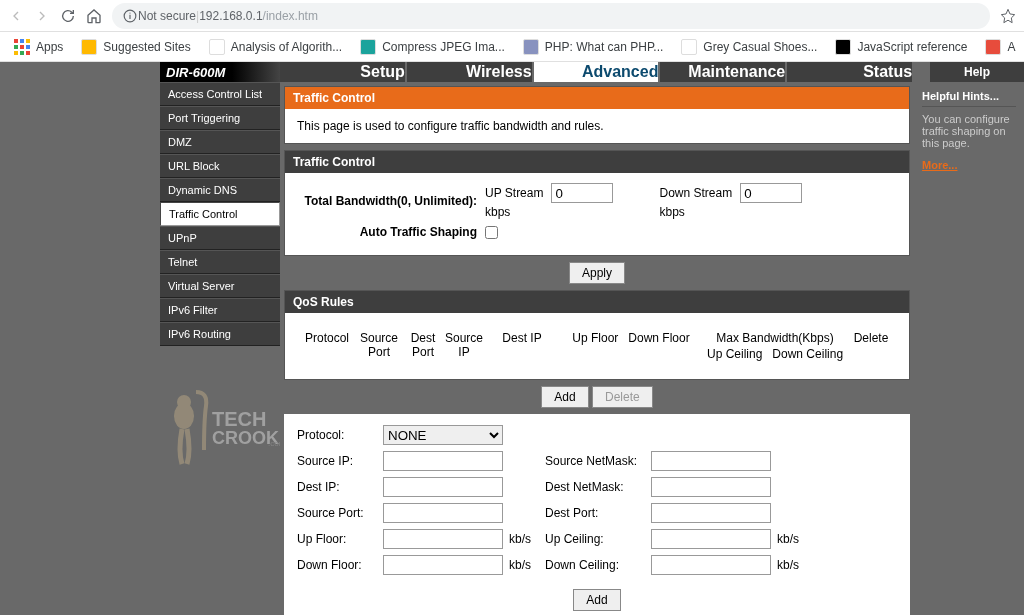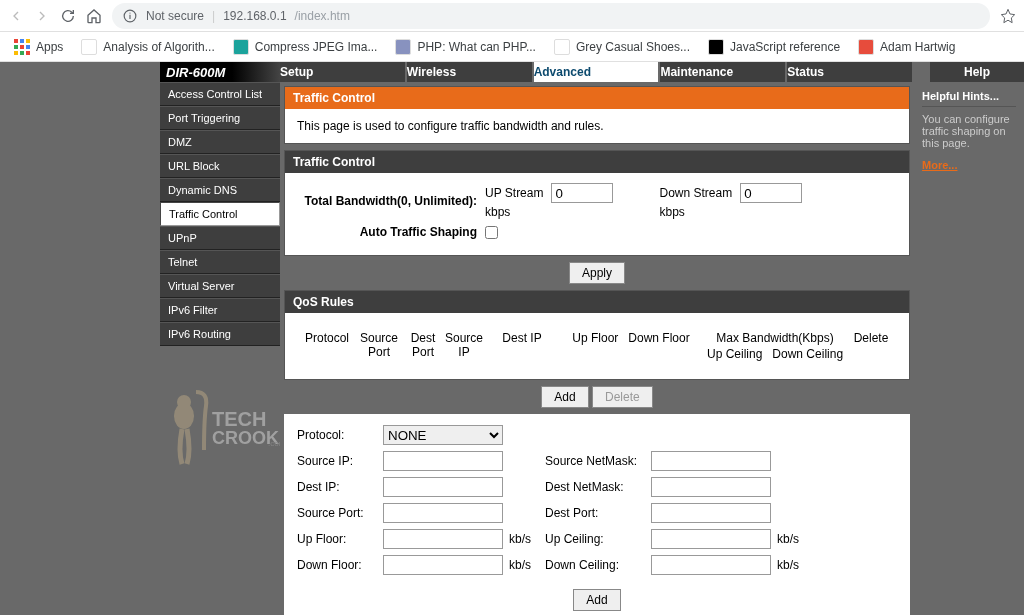--- a/index.html
+++ b/index.html
@@ -2,21 +2,21 @@
 <html><head>
 <meta charset="utf-8">
 <style>
 * { box-sizing: border-box; margin: 0; padding: 0; }
 body { font-family: Arial, sans-serif; font-size: 12px; background: #fff; width: 1024px; height: 615px; overflow: hidden; }
 
 
 .browser-bar { display: flex; align-items: center; height: 32px; padding: 0 8px; background: #fff; border-bottom: 1px solid #e0e0e0; gap: 10px; }
 .nav-icon { width: 16px; height: 16px; display: inline-flex; align-items: center; justify-content: center; color: #5f6368; cursor: pointer; }
 .nav-icon.disabled { color: #bbb; }
-.url-bar { flex: 1; display: flex; align-items: center; height: 26px; border-radius: 14px; background: #f1f3f4; padding: 0 10px; gap: 8px; }
+.url-bar { flex: 1; display: flex; align-items: center; height: 26px; border-radius: 14px; background: #f1f3f4; padding: 0 10px; }
 .url-info { color: #5f6368; }
 .url-text { color: #5f6368; }
 .url-path { color: #9aa0a6; }
 .star-icon { color: #5f6368; }
 
 .bookmarks-bar { display: flex; align-items: center; height: 30px; padding: 0 8px; gap: 6px; border-bottom: 1px solid #e0e0e0; overflow: hidden; }
 .bm { display: flex; align-items: center; gap: 6px; padding: 3px 6px; color: #3c4043; font-size: 12px; white-space: nowrap; cursor: pointer; }
 .bm .favicon { width: 16px; height: 16px; border-radius: 2px; display: inline-flex; align-items: center; justify-content: center; font-size: 10px; color: #fff; }
 .grid9 { display: grid; grid-template-columns: repeat(3, 4px); grid-template-rows: repeat(3, 4px); gap: 2px; }
 .grid9 span { background: #ea4335; }
@@ -40,21 +40,21 @@
 .sidemenu { background: #3e3e3e; }
 .side-item { color: #fff; padding: 5px 8px; border-bottom: 1px solid #222; border-top: 1px solid #555; cursor: pointer; font-size: 11px; }
 .side-item.active { background: #fff; color: #000; border: 1px inset #999; }
 .watermark { padding-top: 40px; text-align: center; }
 .watermark-svg { opacity: 0.85; }
 .wm-text { fill: #aaa; font-weight: bold; font-family: Arial; }
 
 
 .content-col { flex: 1; display: flex; flex-direction: column; }
 .tabs { display: flex; height: 20px; }
-.tab { flex: 1; background: #3e3e3e; color: #fff; text-align: left; font-weight: bold; font-size: 12px; line-height: 20px; border-right: 2px solid #696969; cursor: pointer; }
+.tab { flex: 1; background: #3e3e3e; color: #fff; text-align: right; font-weight: bold; font-size: 16px; line-height: 20px; border-right: 2px solid #696969; cursor: pointer; }
 .tab.active { background: #fff; color: #0c4a6e; }
 
 
 .content-body { background: #696969; padding: 4px; display: flex; flex-direction: column; gap: 6px; height: 100%; overflow: auto; }
 .panel { background: #fff; border: 1px solid #555; }
 .panel-header { background: #e86b1a; color: #fff; font-weight: bold; padding: 4px 8px; }
 .panel-header.dark { background: #3e3e3e; }
 .panel-body { padding: 10px 12px; }
 
 .row { display: flex; align-items: center; gap: 8px; margin-bottom: 6px; }
@@ -141,20 +141,24 @@
         <span></span>
         <span></span>
         <span></span>
         <span></span>
         <span></span>
         <span></span>
       </span>
     <span>Apps</span>
   </div>
   <div id="bm-list" style="display:flex; gap:6px; overflow:hidden;">
+      <div class="bm">
+        <span class="favicon" style="background: rgb(255, 185, 0); border: 1px solid rgb(221, 221, 221);"></span>
+        <span>Suggested Sites</span>
+      </div>
       <div class="bm">
         <span class="favicon" style="background: rgb(255, 255, 255); border: 1px solid rgb(221, 221, 221);"></span>
         <span>Analysis of Algorith...</span>
       </div>
       <div class="bm">
         <span class="favicon" style="background: rgb(27, 163, 156); border: 1px solid rgb(221, 221, 221);"></span>
         <span>Compress JPEG Ima...</span>
       </div>
       <div class="bm">
         <span class="favicon" style="background: rgb(136, 146, 191); border: 1px solid rgb(221, 221, 221);"></span>

